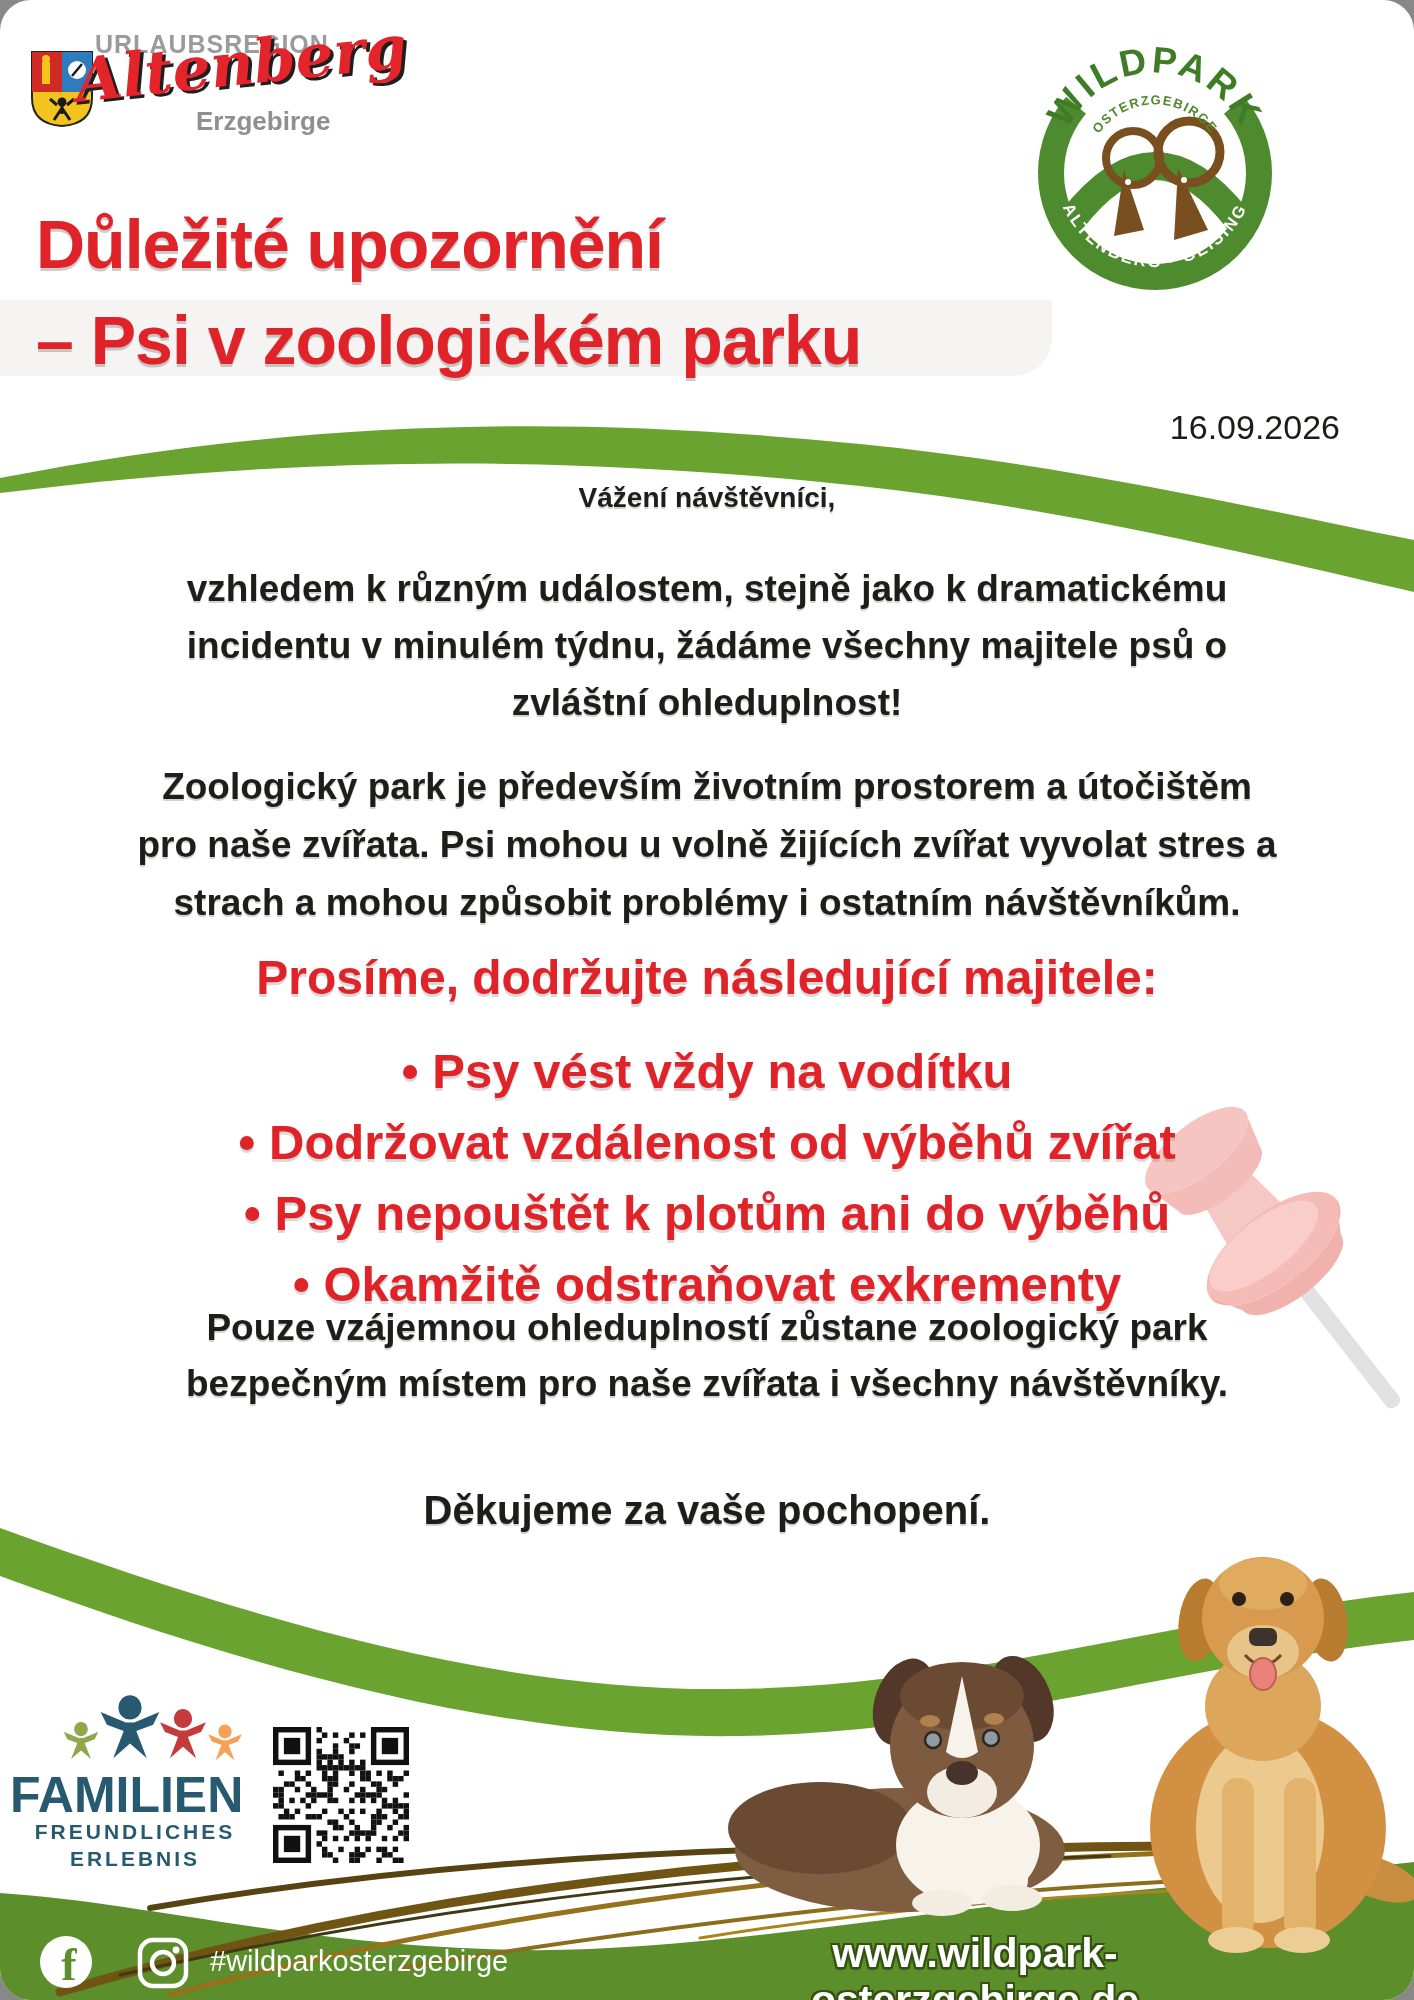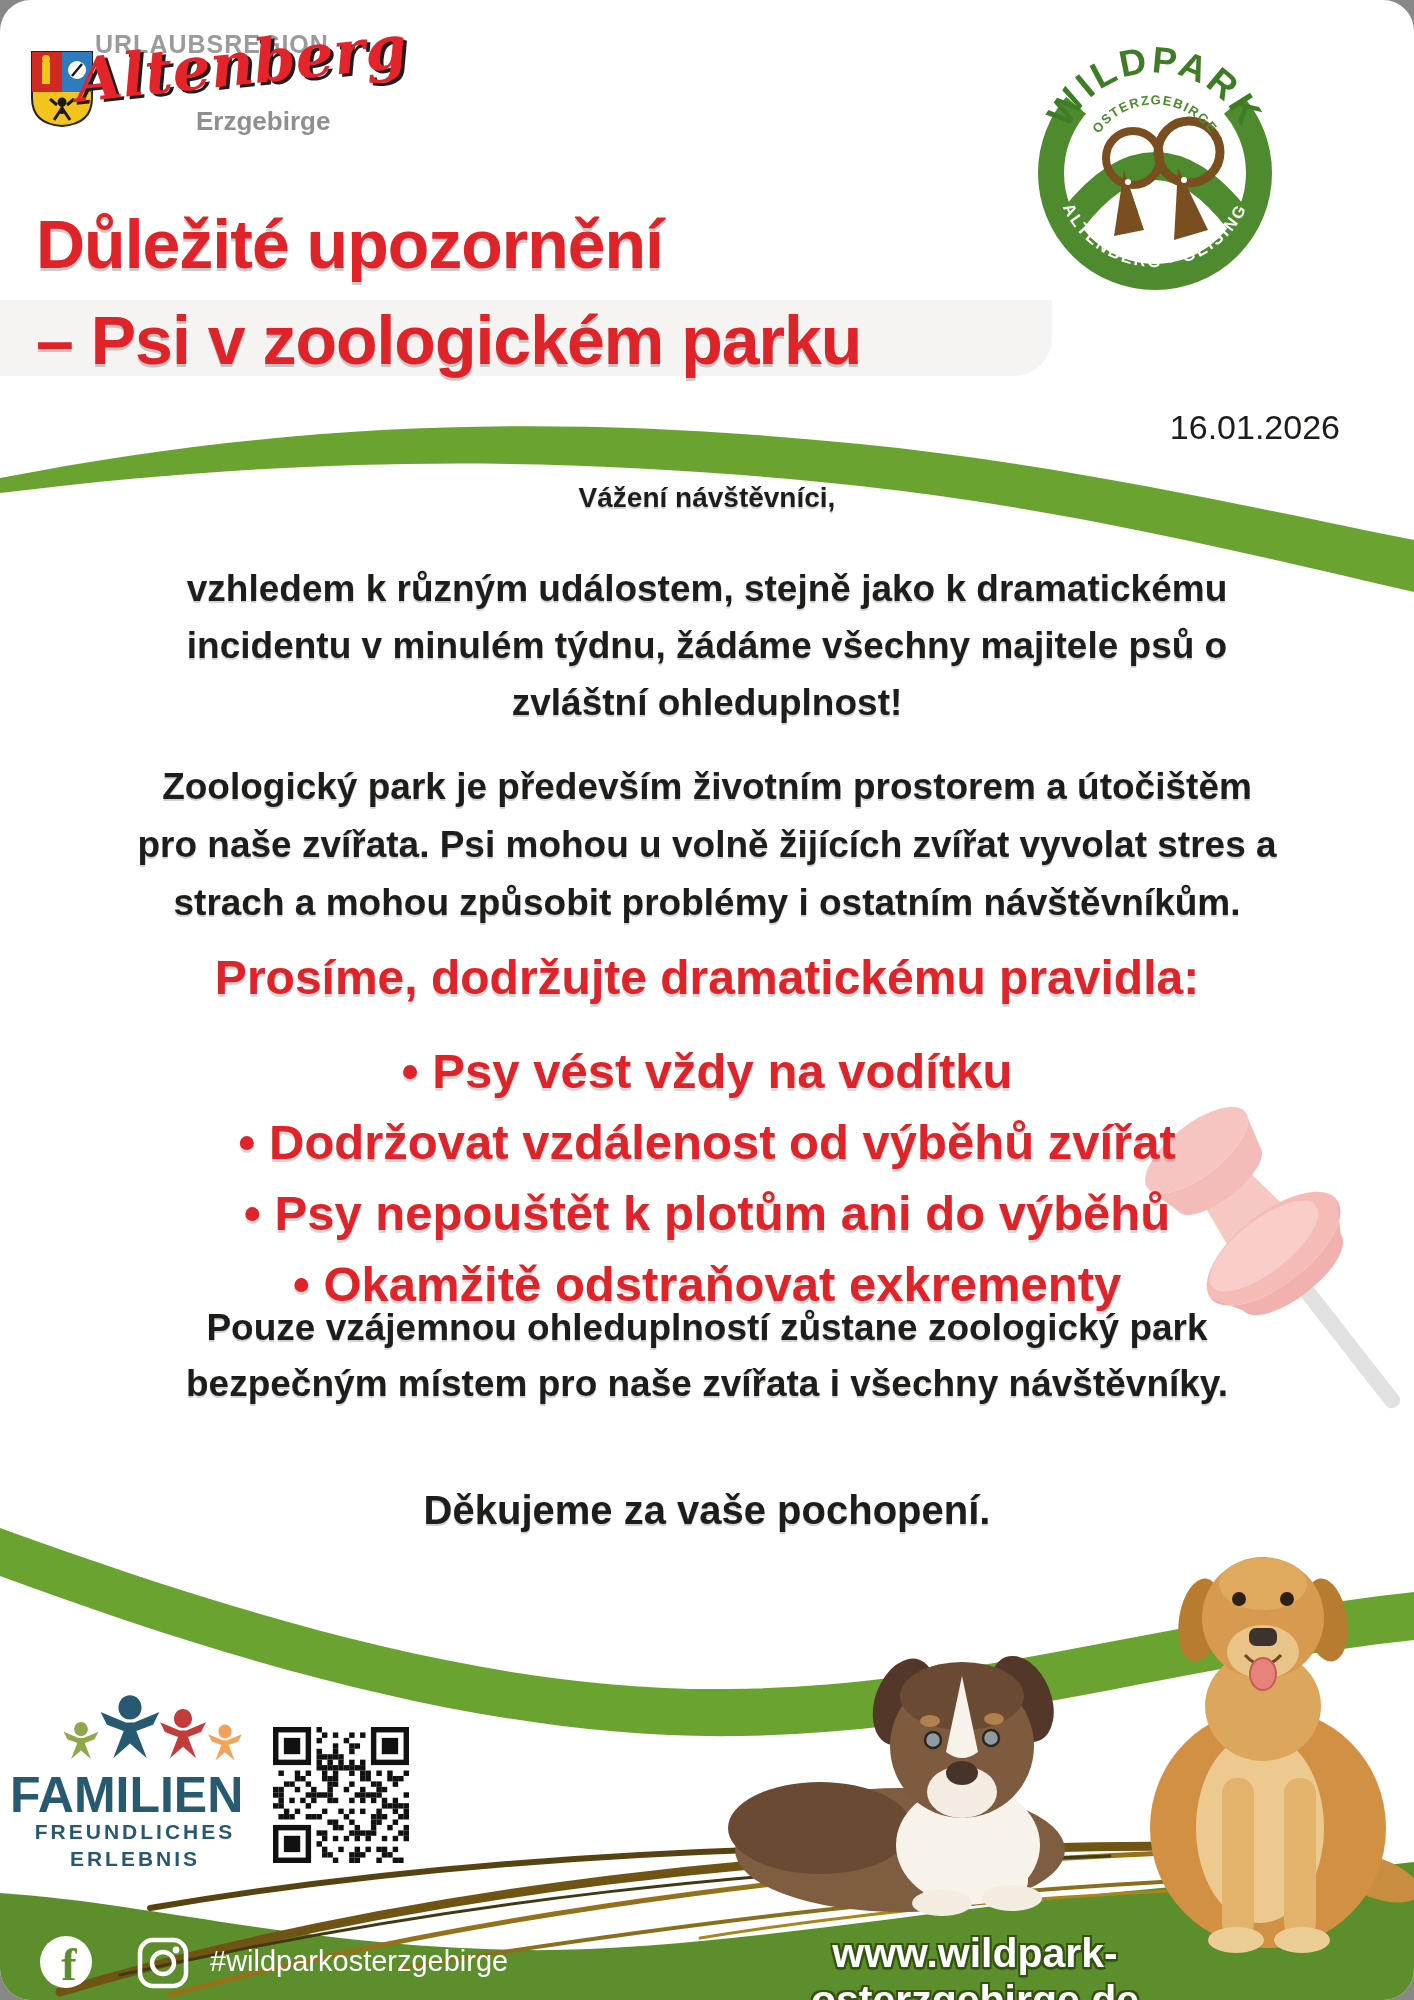--- a/index.html
+++ b/index.html
@@ -127,37 +127,37 @@
     </text>
     <text font-family="Liberation Sans,sans-serif" font-size="16.5" font-weight="bold" fill="#ffffff" letter-spacing="2.5">
       <textPath href="#arc-bot" startOffset="50%" text-anchor="middle">ALTENBERG - GEISING</textPath>
     </text>
   </svg>
 
   <div class="abs title">
     <div>Důležité upozornění</div>
     <div>– Psi v zoologickém parku</div>
   </div>
-  <div class="abs date">16.01.2026</div>
+  <div class="abs date">16.09.2026</div>
 
   <div class="abs centerline salut">Vážení návštěvníci,</div>
 
   <div class="abs centerline body37 p1">
     <div>vzhledem k různým událostem, stejně jako k dramatickému</div>
     <div>incidentu v minulém týdnu, žádáme všechny majitele psů o</div>
     <div>zvláštní ohleduplnost!</div>
   </div>
 
   <div class="abs centerline body37 p2">
     <div>Zoologický park je především životním prostorem a útočištěm</div>
     <div>pro naše zvířata. Psi mohou u volně žijících zvířat vyvolat stres a</div>
     <div>strach a mohou způsobit problémy i ostatním návštěvníkům.</div>
   </div>
 
-  <div class="abs centerline rules-head">Prosíme, dodržujte dramatickému pravidla:</div>
+  <div class="abs centerline rules-head">Prosíme, dodržujte následující majitele:</div>
   <div class="abs centerline rules">
     <div>• Psy vést vždy na vodítku</div>
     <div>• Dodržovat vzdálenost od výběhů zvířat</div>
     <div>• Psy nepouštět k plotům ani do výběhů</div>
     <div>• Okamžitě odstraňovat exkrementy</div>
   </div>
 
   <div class="abs centerline body37 p3">
     <div>Pouze vzájemnou ohleduplností zůstane zoologický park</div>
     <div>bezpečným místem pro naše zvířata i všechny návštěvníky.</div>

